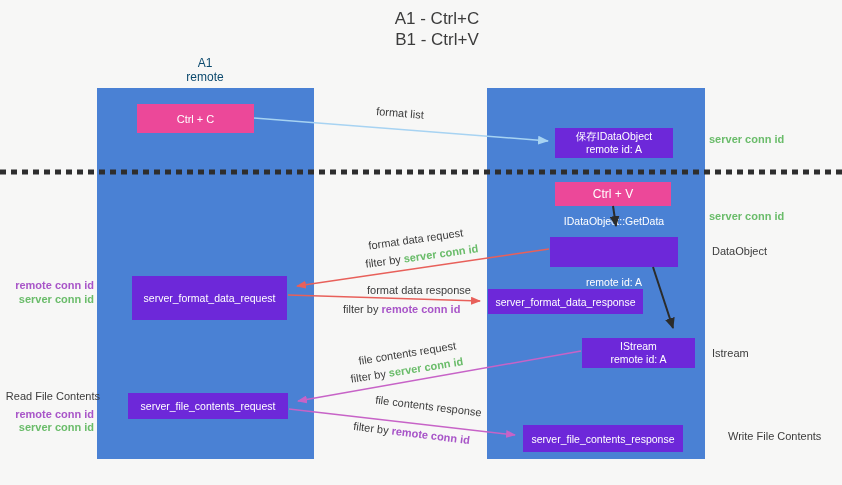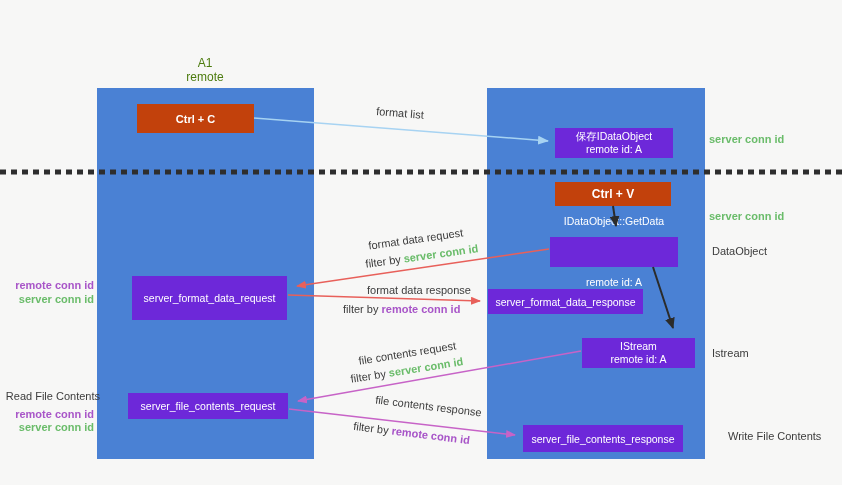--- a/index.html
+++ b/index.html
@@ -2,31 +2,31 @@
 <html><head>
 <meta charset="utf-8">
 <style>
   html,body { margin:0; padding:0; background:#f7f7f6; }
   .stage { position:relative; width:842px; height:485px; background:#f7f7f6;
            font-family:"Liberation Sans", sans-serif; overflow:hidden; }
 
   .title { position:absolute; left:307px; top:8px; width:260px; text-align:center;
            font-size:17px; line-height:21px; color:#3c3c3c; }
 
-  .colhdr { position:absolute; text-align:center; font-size:12px; line-height:14px; color:#4d7c0f; }
+  .colhdr { position:absolute; text-align:center; font-size:12px; line-height:14px; color:#0c4a6e; }
   #hdrA { left:155px; top:56px; width:100px; }
   #hdrB { left:546px; top:56px; width:100px; }
 
   .col { position:absolute; background:#4a81d4; }
   #colA { left:97px;  top:88px; width:217px; height:371px; }
   #colB { left:487px; top:88px; width:218px; height:371px; }
 
   .node { position:absolute; display:flex; flex-direction:column; align-items:center;
           justify-content:center; color:#ffffff; text-align:center; white-space:nowrap; }
-  .green  { background:#c2410c;font-weight:bold; }
+  .green  { background:#ec4899; }
   .orange { background:#6d28d9; }
   #ctrlC   { left:137px; top:104px; width:117px; height:29px; font-size:11px; }
   #saveObj { left:555px; top:128px; width:118px; height:30px; font-size:10.5px; line-height:13px; }
   #ctrlV   { left:555px; top:182px; width:116px; height:24px; font-size:12px; }
   #getData { left:550px; top:237px; width:128px; height:30px; font-size:10.5px; line-height:13px;gap:48px; }
   #iStream { left:582px; top:338px; width:113px; height:30px; font-size:10.5px; line-height:13px; }
   #fmtReq  { left:132px; top:276px; width:155px; height:44px; font-size:10.5px; }
   #fmtResp { left:488px; top:289px; width:155px; height:25px; font-size:10.5px; }
   #fileReq { left:128px; top:393px; width:160px; height:26px; font-size:10.5px; }
   #fileResp{ left:523px; top:425px; width:160px; height:27px; font-size:10.5px; }
@@ -54,20 +54,24 @@
   #fcResp    { left:375px; top:400px; transform:rotate(7deg); }
   #fbRemote2 { left:353px; top:427px; transform:rotate(7deg); }
 
   svg.overlay { position:absolute; left:0; top:0; pointer-events:none; }
 </style>
 </head>
 <body>
 
 <div class="stage">
 
+  <div class="title">
+    <div>A1 - Ctrl+C</div>
+    <div>B1 - Ctrl+V</div>
+  </div>
 
   <div class="colhdr" id="hdrA">
     <div>A1</div>
     <div>remote</div>
   </div>
 
   <div class="col" id="colA"></div>
   <div class="col" id="colB"></div>
 
   <div class="node green" id="ctrlC">

